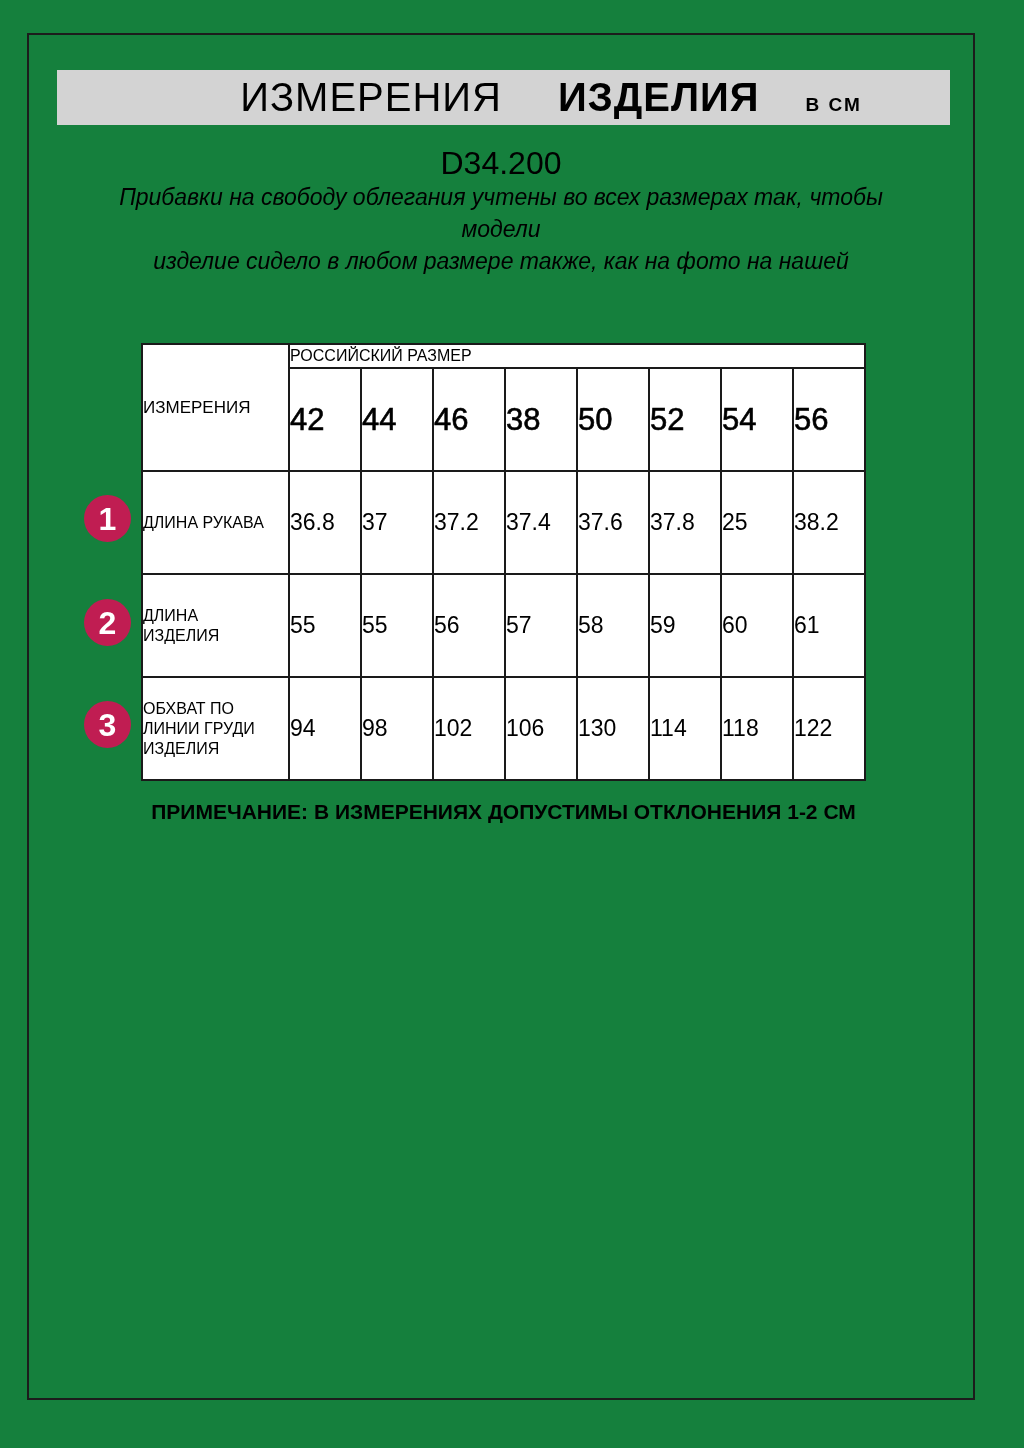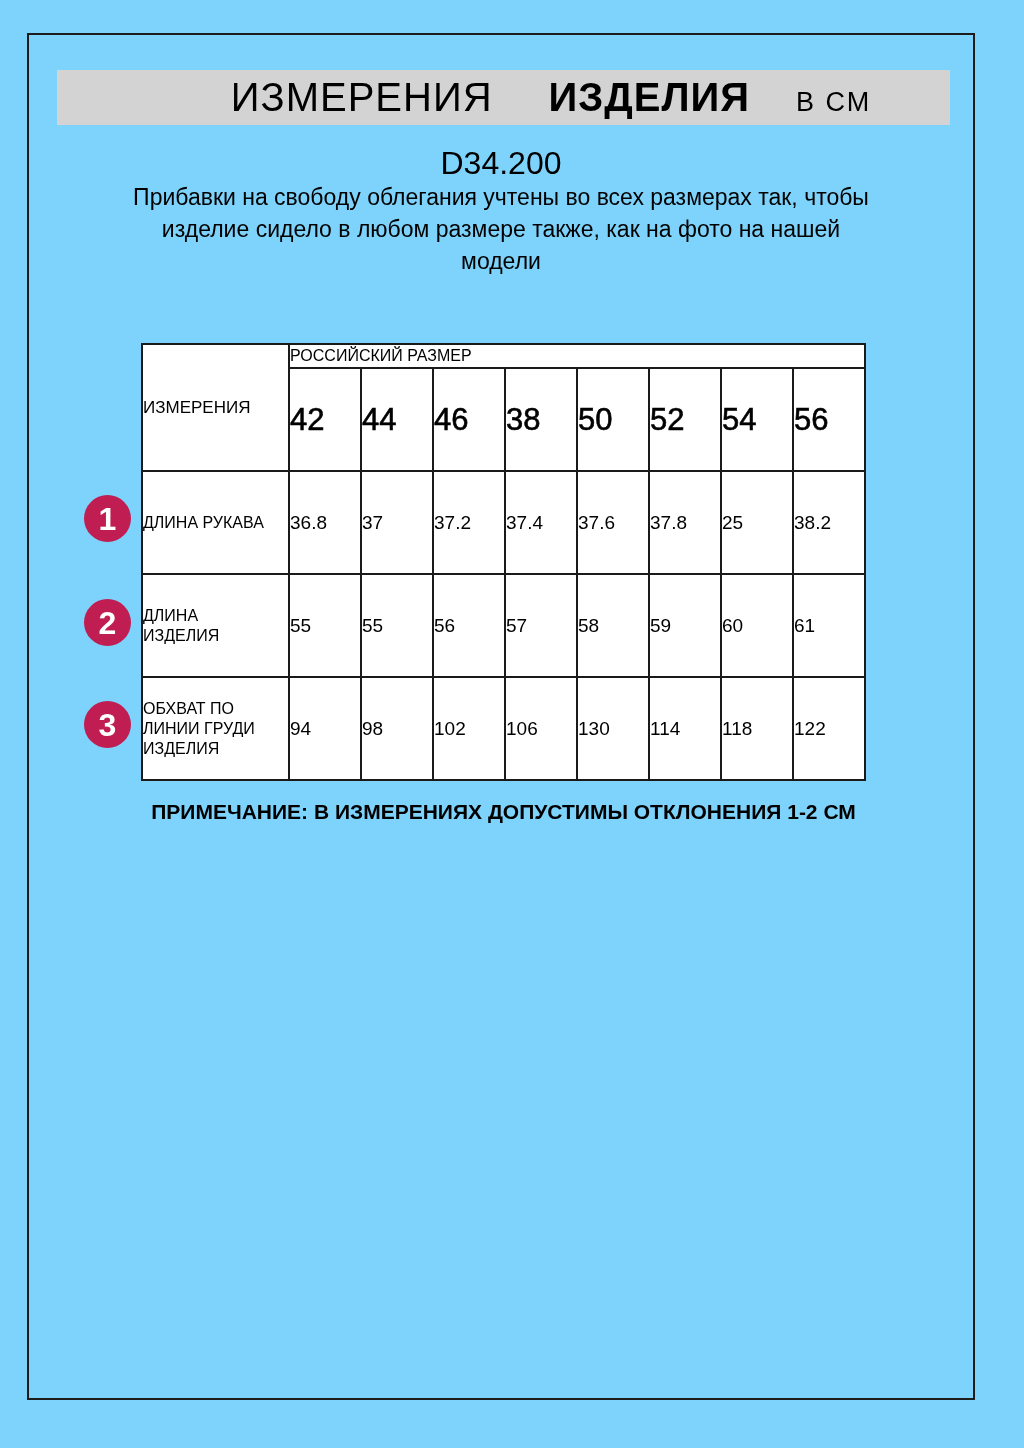--- a/index.html
+++ b/index.html
@@ -6,21 +6,21 @@
     margin: 0;
     padding: 0;
     background: #ffffff;
     font-family: "Liberation Sans", "DejaVu Sans", sans-serif;
     color: #000000;
   }
   .page {
     position: relative;
     width: 1024px;
     height: 1448px;
-    background: #7dd3fc;
+    background: #15803d;
     overflow: hidden;
   }
   .frame {
     position: absolute;
     left: 27px;
     top: 33px;
     width: 944px;
     height: 1363px;
     border: 2px solid #1c1c1c;
   }
@@ -45,22 +45,22 @@
     letter-spacing: 1px;
     line-height: 55px;
   }
   .title-bar .w2 {
     font-size: 40px;
     font-weight: 700;
     letter-spacing: 1px;
     margin-left: 56px;
   }
   .title-bar .w3 {
-    font-size: 27px;
-    font-weight: 400;
+    font-size: 19px;
+    font-weight: 700;
     letter-spacing: 2px;
     margin-left: 46px;
   }
   
   .code {
     position: absolute;
     left: 0;
     top: 110px;
     width: 100%;
     text-align: center;
@@ -69,20 +69,21 @@
   }
   .desc {
     position: absolute;
     left: 0;
     top: 146px;
     width: 100%;
     text-align: center;
     font-size: 23px;
     line-height: 32px;
     font-weight: 400;
+    font-style: italic;
   }
   
   .table-wrap {
     position: absolute;
     left: 112px;
     top: 308px;
   }
   table.size-table {
     border-collapse: collapse;
     table-layout: fixed;
@@ -103,21 +104,21 @@
     font-size: 31px;
     font-weight: 400;
     -webkit-text-stroke: 0.6px #000;
   }
   tr.r-data td { height: 101px; }
   td.row-label {
     font-size: 16px;
     font-weight: 400;
     line-height: 20px;
   }
-  td.val { font-size: 19px; font-weight: 400; }
+  td.val { font-size: 23px; font-weight: 400; }
   
   .badge {
     position: absolute;
     left: 55px;
     width: 47px;
     height: 47px;
     border-radius: 50%;
     background: #c01d52;
     color: #ffffff;
     font-size: 32px;
@@ -150,22 +151,22 @@
     <div class="title-bar">
       <span class="w1">ИЗМЕРЕНИЯ</span>
       <span class="w2">ИЗДЕЛИЯ</span>
       <span class="w3">В СМ</span>
     </div>
 
     <div class="code">D34.200</div>
 
     <div class="desc">
       <div>Прибавки на свободу облегания учтены во всех размерах так, чтобы</div>
+      <div>модели</div>
       <div>изделие сидело в любом размере также, как на фото на нашей</div>
-      <div>модели</div>
     </div>
 
     <div class="table-wrap">
       <table class="size-table">
         <colgroup>
           <col class="c-label">
           <col class="c-size">
             <col class="c-size">
             <col class="c-size">
             <col class="c-size">

